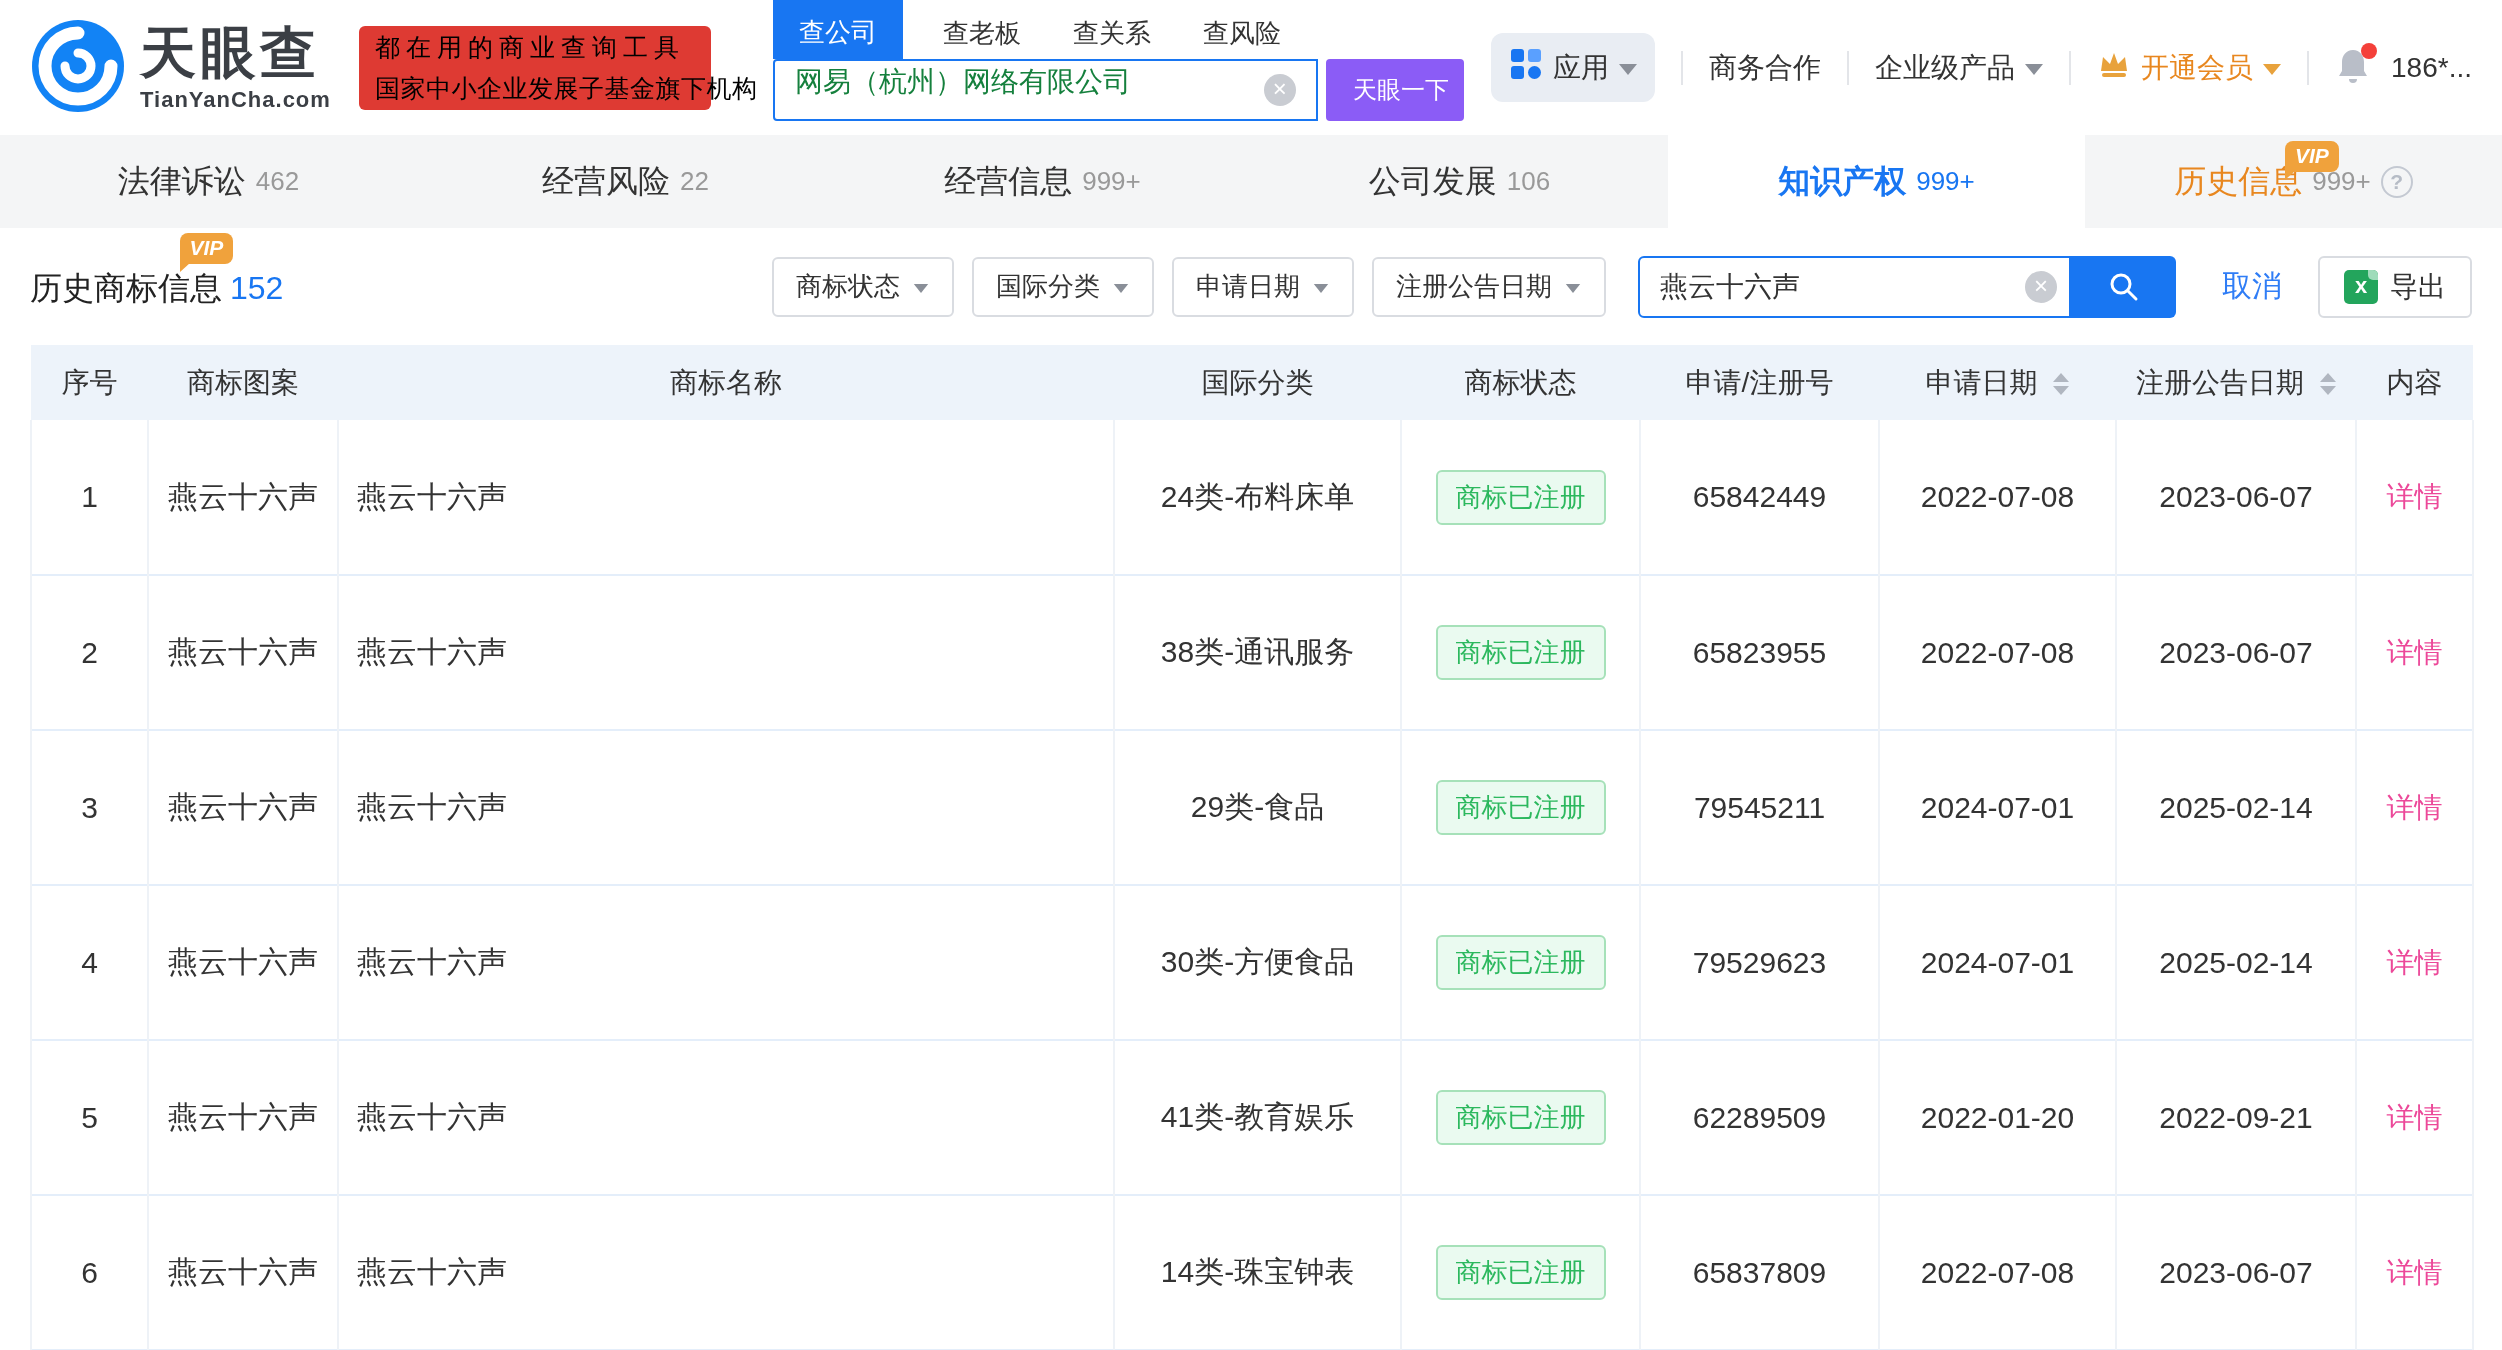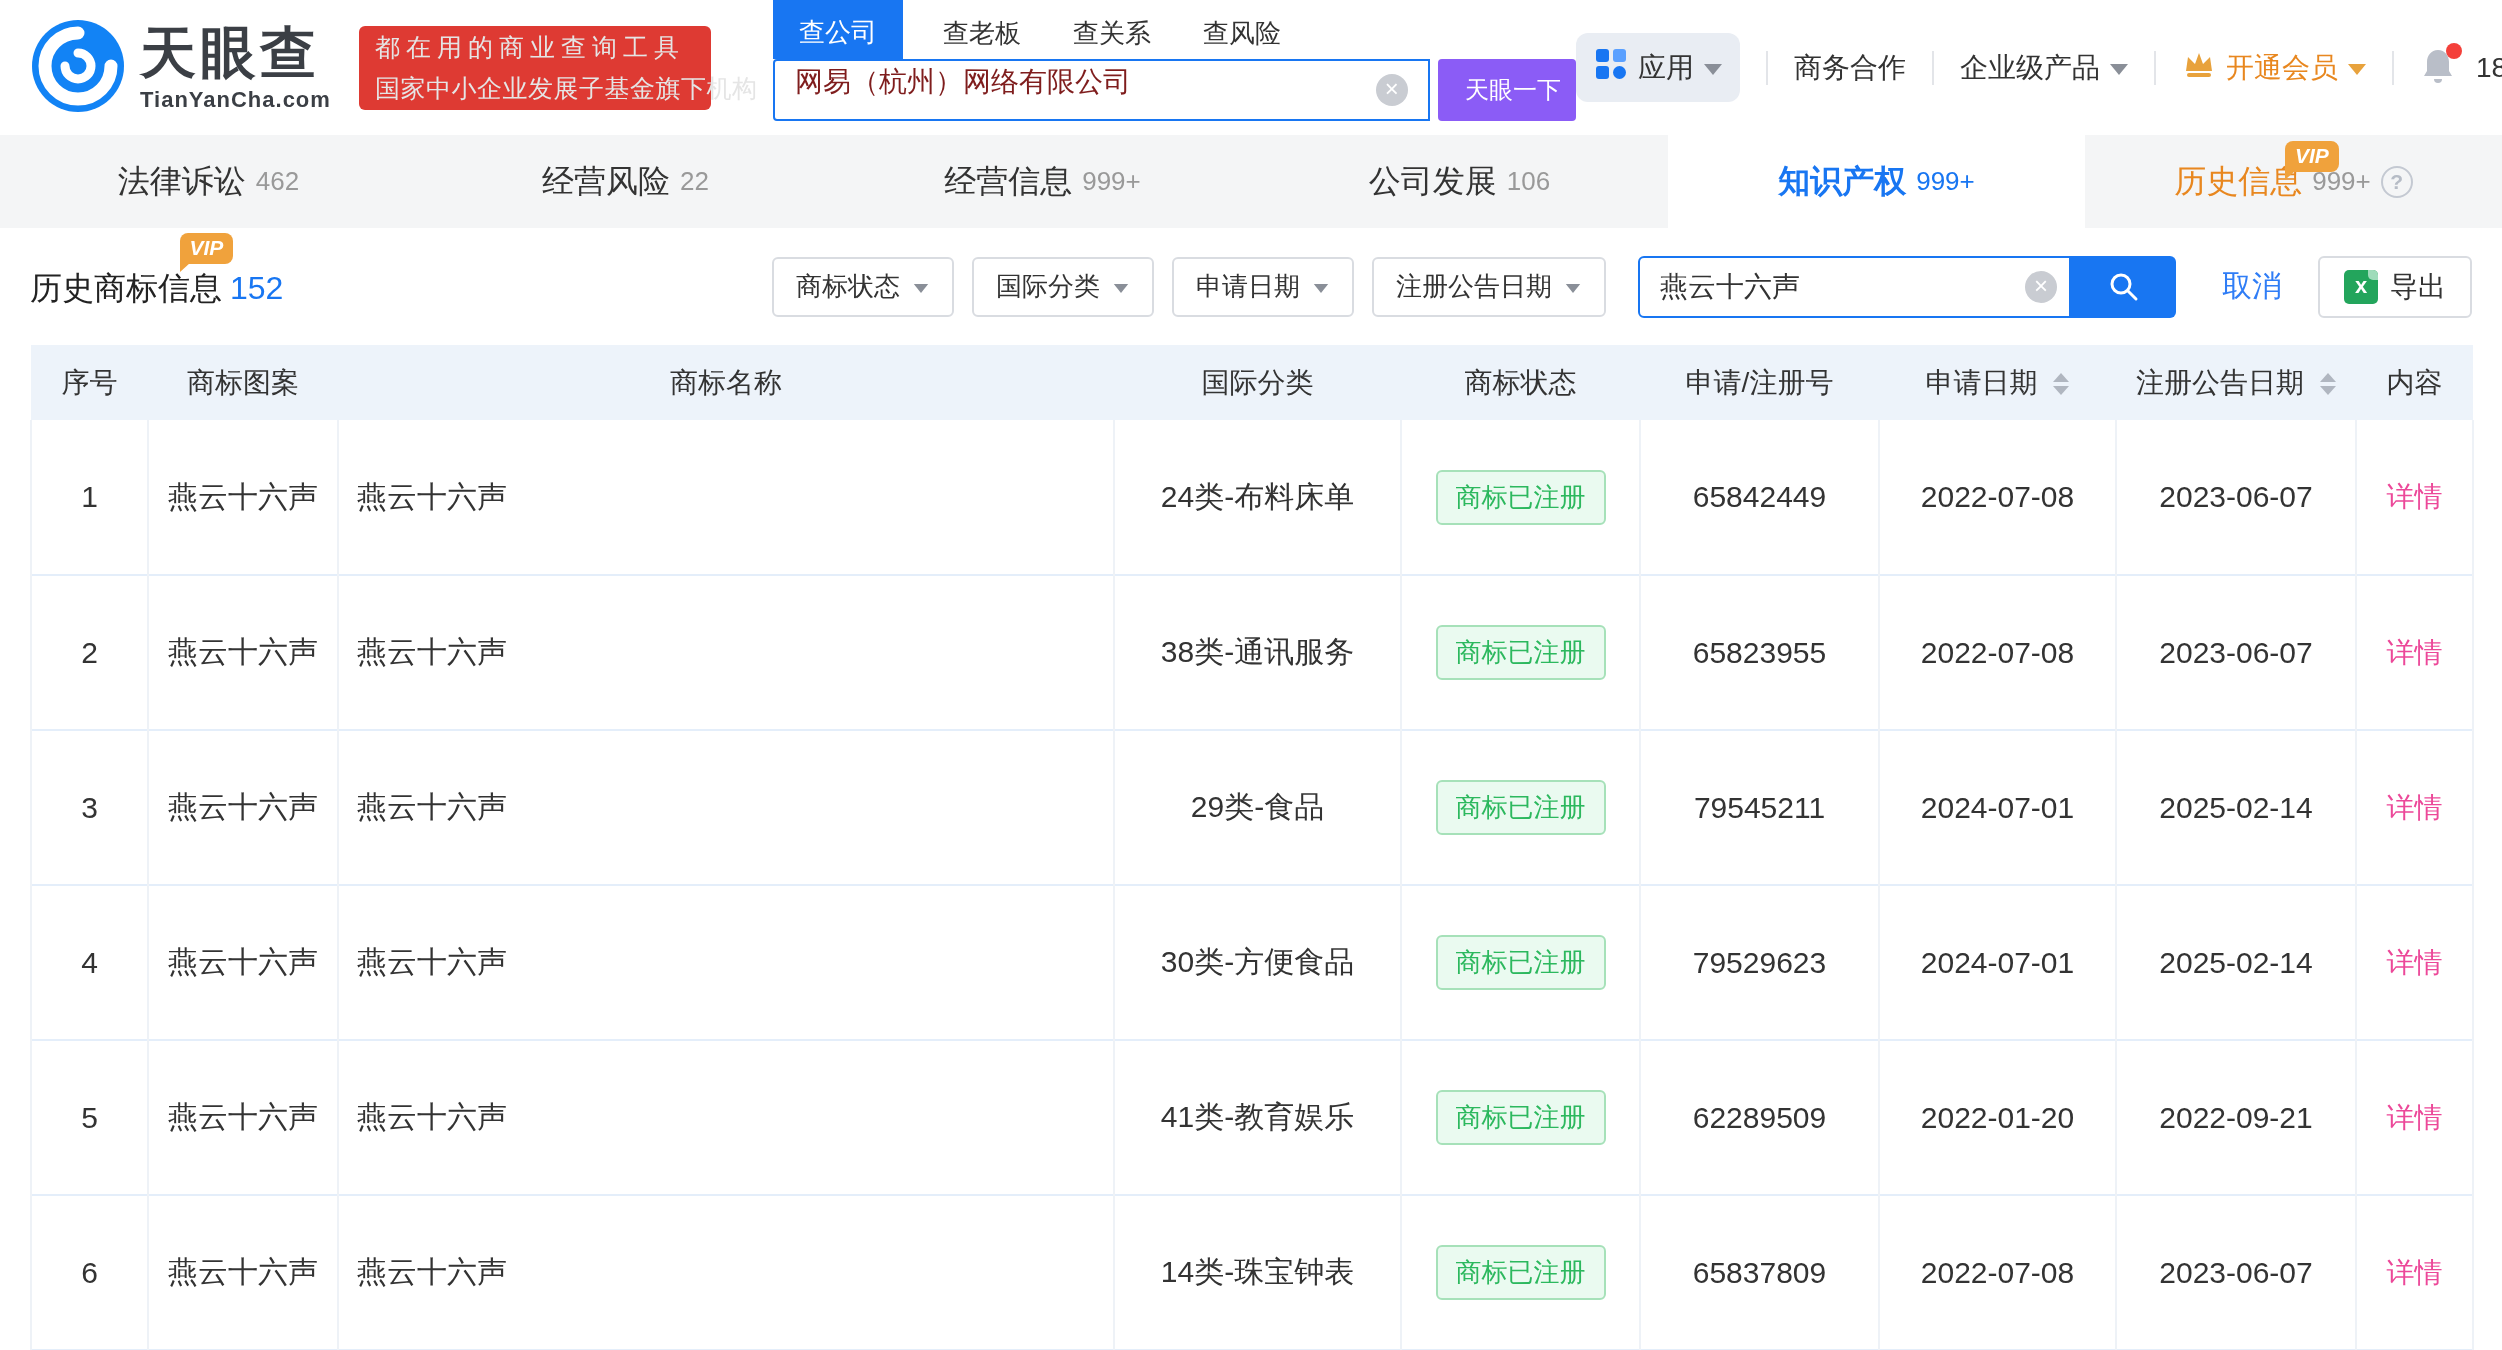--- a/index.html
+++ b/index.html
@@ -5,34 +5,34 @@
   * { margin:0; padding:0; box-sizing:border-box; }
   html,body { width:2502px; height:1350px; overflow:hidden; background:#fff;
     font-family:"Liberation Sans","DejaVu Sans",sans-serif; color:#333; }
 
   
   .header { height:135px; display:flex; align-items:center; padding:0 30px; background:#fff; }
   .logo { display:flex; align-items:center; gap:14px; }
   .logo-text { display:flex; flex-direction:column; line-height:1; }
   .brand { font-size:56px; font-weight:900; color:#3b3f45; letter-spacing:4px; }
   .domain { font-size:22px; font-weight:700; color:#3b3f45; letter-spacing:1px; margin-top:8px; }
-  .banner { margin-left:28px; background:#de3a33; color:#e5e5e5; border-radius:6px;
+  .banner { margin-left:28px; background:#de3a33; color:#000000; border-radius:6px;
     padding:10px 16px; width:352px; height:84px; display:flex; flex-direction:column; justify-content:center; }
   .banner-line1 { font-size:25px; letter-spacing:6px; white-space:nowrap; }
   .banner-line2 { font-size:25px; letter-spacing:0.5px; margin-top:8px; white-space:nowrap; }
 
   .search-block { margin-left:62px; display:flex; flex-direction:column; }
   .search-tabs { display:flex; align-items:flex-end; height:44px; }
   .stab { font-size:26px; color:#333; margin-right:52px; padding-bottom:8px; cursor:pointer; }
   .stab.active { background:#1876f2; color:#fff; margin-right:40px; padding:23px 26px 9px;
     border-radius:4px 4px 0 0; }
   .search-row { display:flex; align-items:center; }
   .search-input-wrap { position:relative; }
-  .main-search-input { width:657px; height:62px; border:2px solid #1876f2; border-radius:4px 0 0 4px;
-    font-size:28px; padding:0 80px 16px 20px; color:#7f1d1d; outline:none;
+  .main-search-input { width:545px; height:62px; border:2px solid #1876f2; border-radius:4px 0 0 4px;
+    font-size:28px; padding:0 80px 16px 20px; color:#15803d; outline:none;
     font-family:"Liberation Sans","DejaVu Sans",sans-serif; }
   .clear-icon { position:absolute; right:22px; top:50%; transform:translateY(-50%);
     width:32px; height:32px; border-radius:50%; background:#c9ccd2; color:#fff;
     font-size:24px; line-height:30px; text-align:center; cursor:pointer; }
   .tyc-btn { margin-left:8px; width:138px; height:62px; background:#8b5cf6; color:#fff;
     font-size:24px; border:none; border-radius:4px; cursor:pointer;padding-left:12px; }
 
   .header-right { margin-left:auto; display:flex; align-items:center; }
   .apps-chip { display:flex; align-items:center; gap:12px; background:#e9edf3; border-radius:12px;
     padding:14px 18px; cursor:pointer; }

